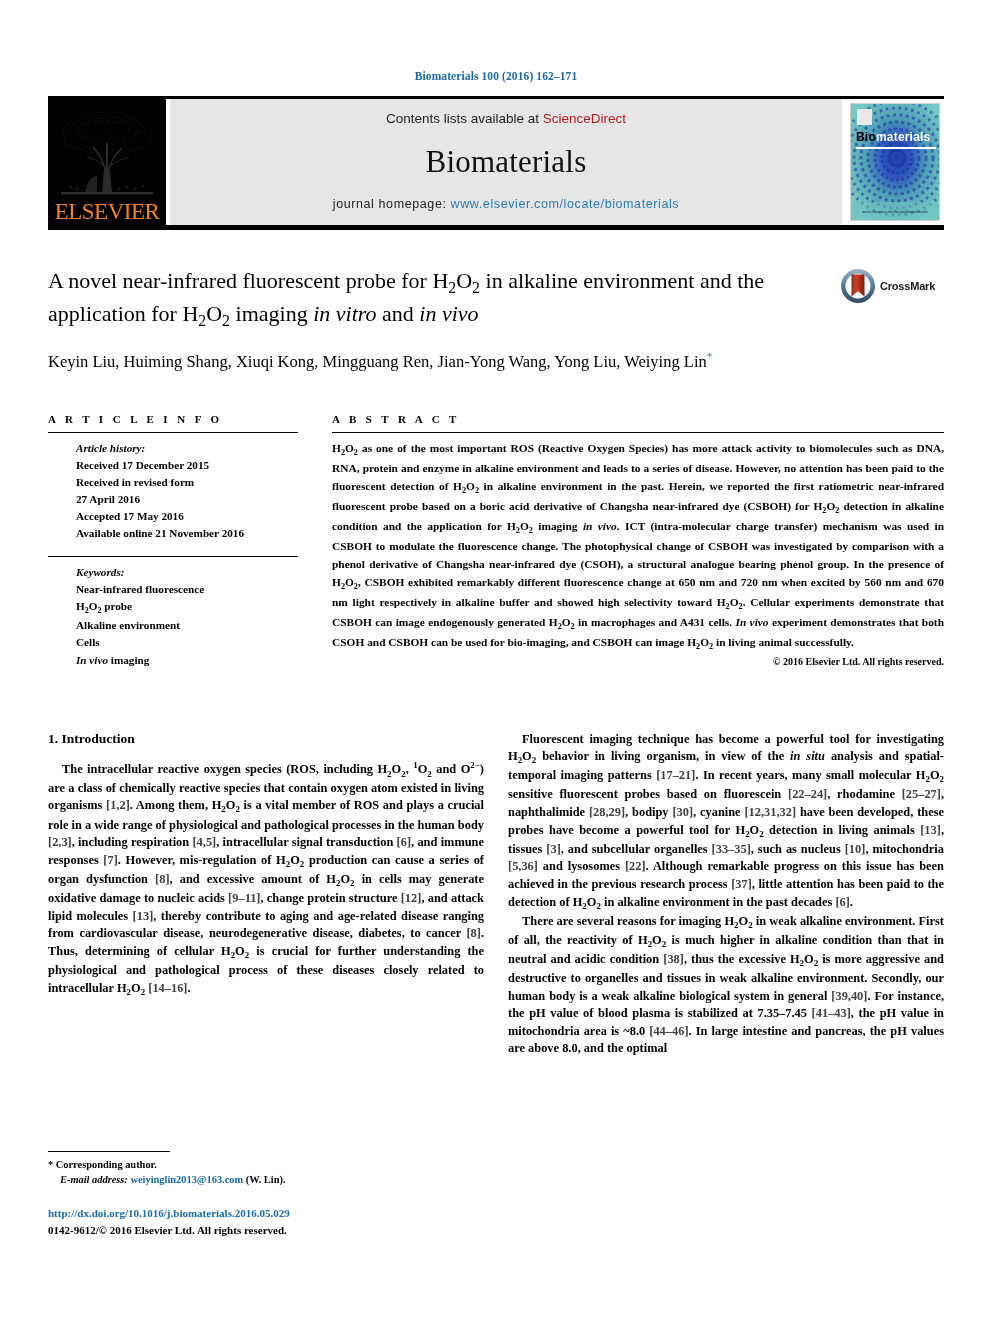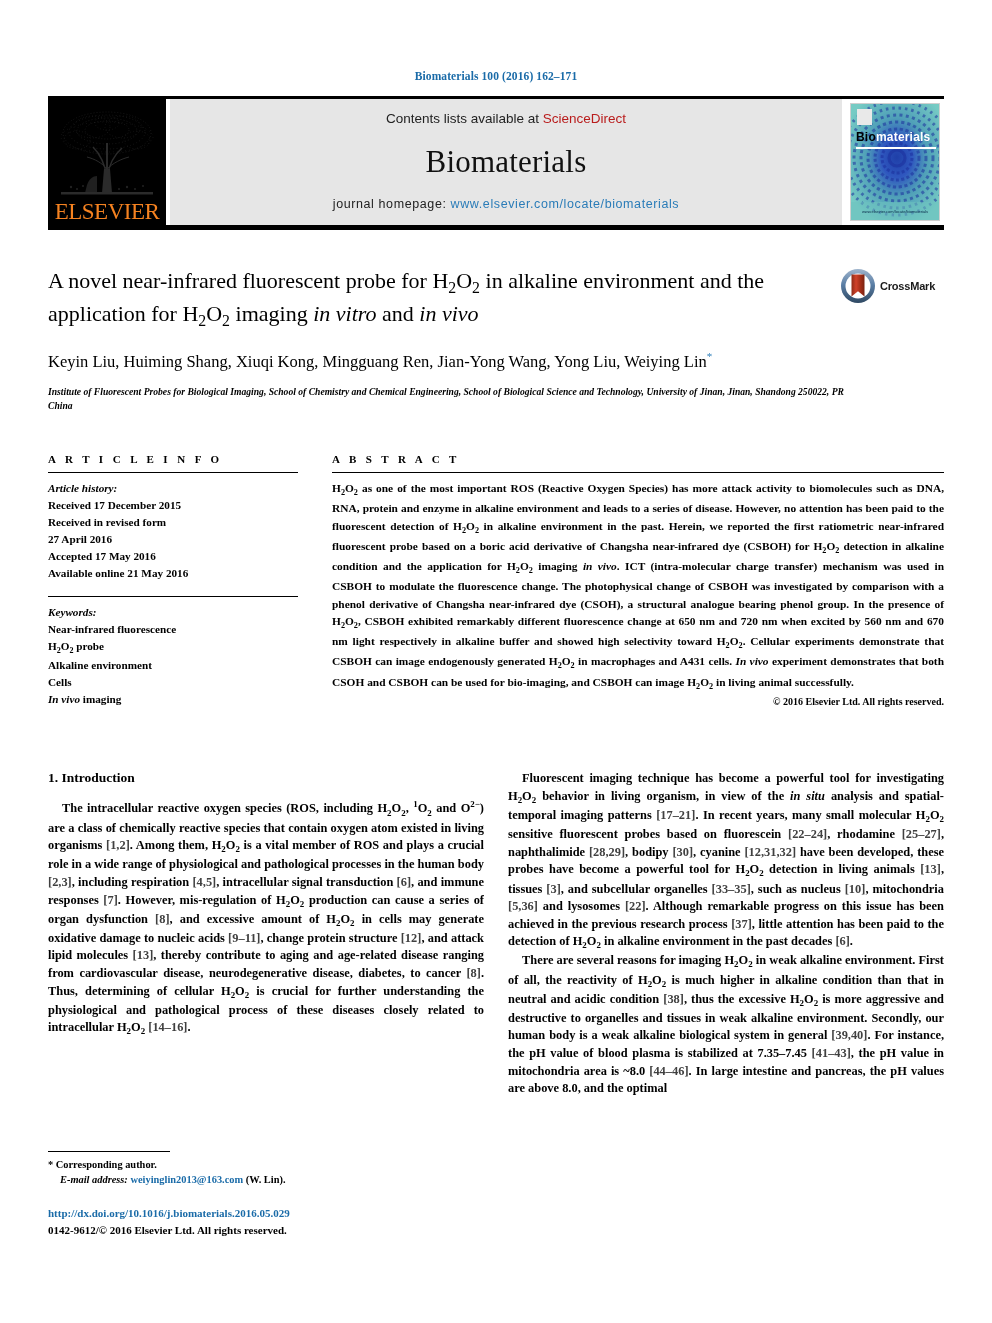--- a/index.html
+++ b/index.html
@@ -226,20 +226,21 @@
   .rule-thin {
     border-top: 1.2px solid #000;
     margin-top: 7px;
     margin-bottom: 7px;
   }
   .info-group {
     font-family: "Liberation Serif", serif;
     font-size: 11.2px;
     line-height: 1.52;
     font-weight: 600;
+    margin-left: 28px;
   }
   .info-group .lbl {
     font-style: italic;
     font-weight: bold;
   }
   .info-sep {
     border-top: 1.2px solid #000;
     margin: 14px 0 7px 0;
   }
   .abstract-body {
@@ -432,34 +433,33 @@
         <circle cx="18" cy="18" r="17" fill="url(#cmring)"></circle>
         <circle cx="18" cy="18" r="12.5" fill="#ffffff"></circle>
         <path d="M11.5 6.5 h13 v22 l-6.5 -5.2 l-6.5 5.2 z" fill="url(#cmbook)"></path>
       </svg>
       <span class="crossmark-label">CrossMark</span>
     </div>
   </div>
 
   <div class="authors">Keyin Liu, Huiming Shang, Xiuqi Kong, Mingguang Ren, Jian-Yong Wang, Yong Liu, Weiying Lin<sup class="star">*</sup></div>
 
-  <div class="affiliation">Institute of Fluorescent Probes for Biological Imaging, School of Chemistry and Chemical Engineering, School of Biological Science and Technology, University of Jinan, Jinan, Shandong 250022, PR China</div>
 
   <div class="info-abstract">
 
     <div class="col-info">
       <div class="sec-head">A R T I C L E   I N F O</div>
       <div class="rule-thin"></div>
       <div class="info-group">
         <div class="lbl">Article history:</div>
         <div>Received 17 December 2015</div>
         <div>Received in revised form</div>
         <div>27 April 2016</div>
         <div>Accepted 17 May 2016</div>
-        <div>Available online 21 May 2016</div>
+        <div>Available online 21 November 2016</div>
       </div>
       <div class="info-sep"></div>
       <div class="info-group">
         <div class="lbl">Keywords:</div>
         <div>Near-infrared fluorescence</div>
         <div>H<sub>2</sub>O<sub>2</sub> probe</div>
         <div>Alkaline environment</div>
         <div>Cells</div>
         <div style="font-style:italic">In vivo<span style="font-style:normal"> imaging</span></div>
       </div>

